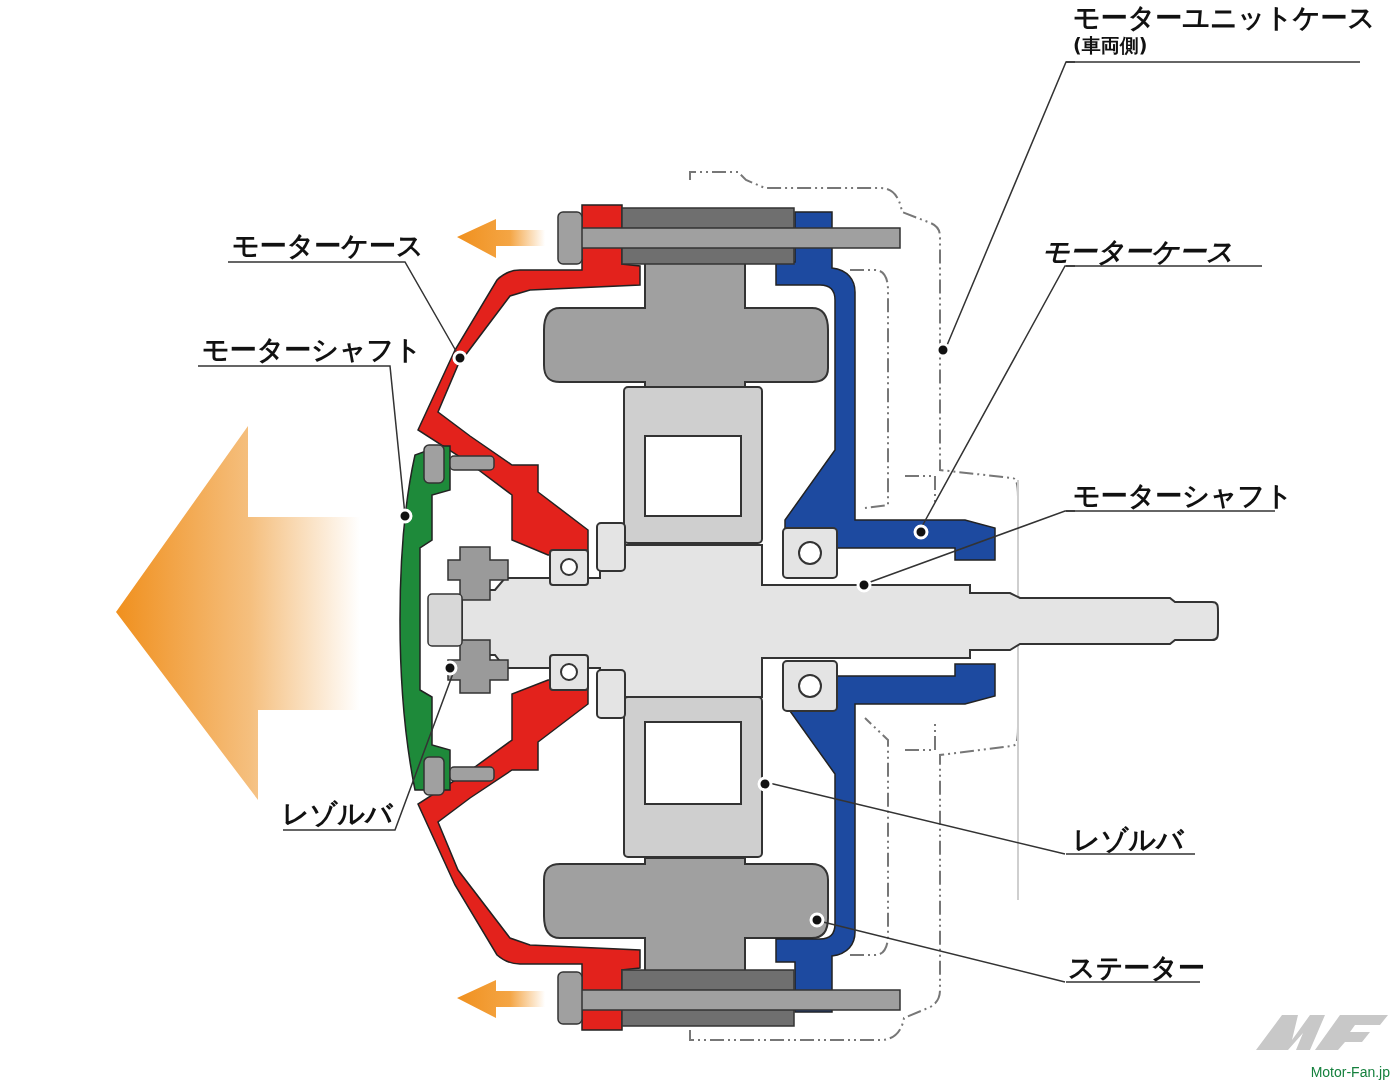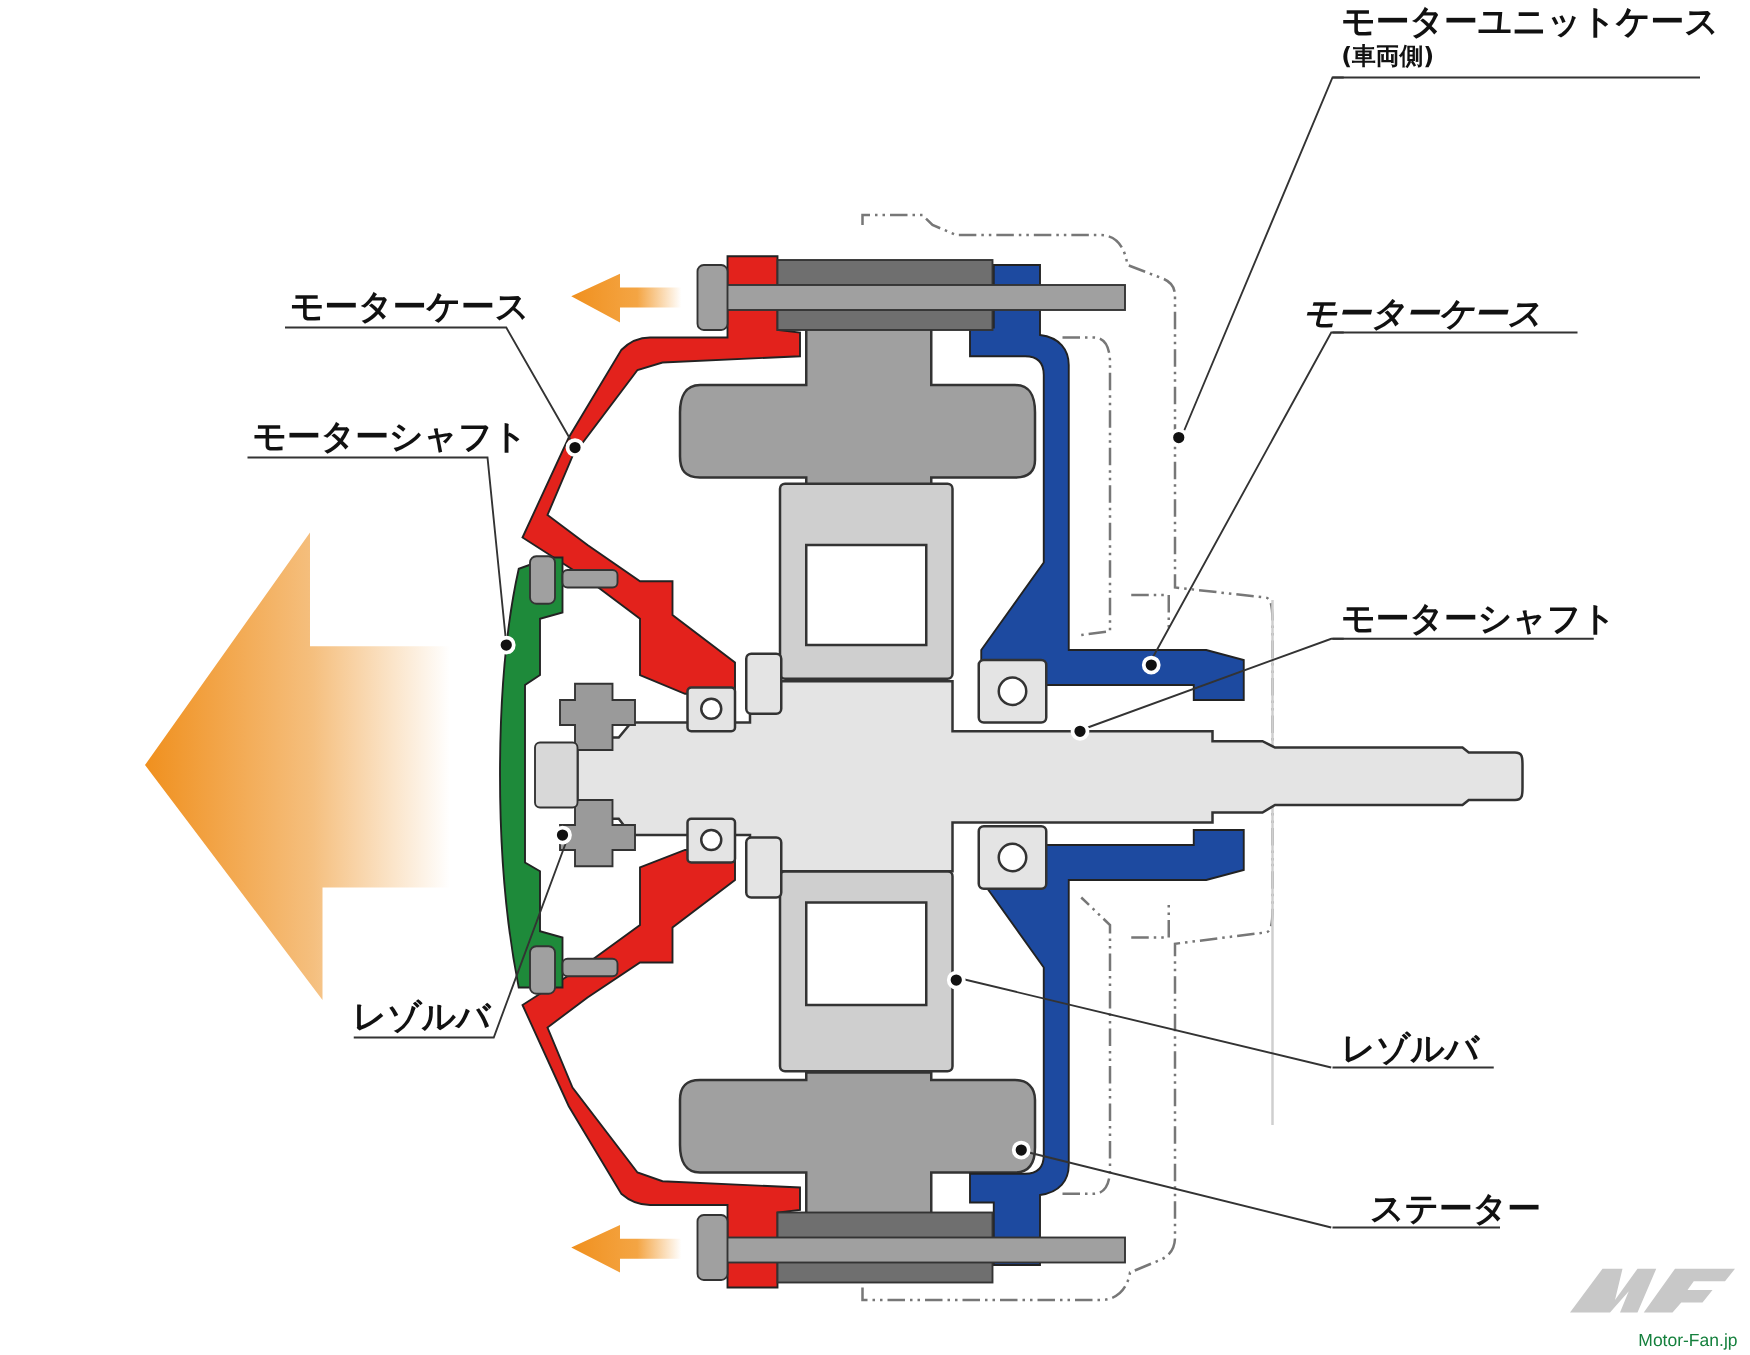--- a/index.html
+++ b/index.html
@@ -143,14 +143,14 @@
 </svg>
 
 <div class="lbl" style="left:1073px; top:4px;">モーターユニットケース</div>
 <div class="lbl" style="left:1073px; top:36px; font-size:19px;">(車両側)</div>
 <div class="lbl" style="left:232px; top:232px;">モーターケース</div>
 <div class="lbl" style="left:202px; top:336px;">モーターシャフト</div>
 <div class="lbl" style="left:1042px; top:238px;font-style:italic;">モーターケース</div>
 <div class="lbl" style="left:1073px; top:482px;">モーターシャフト</div>
 <div class="lbl" style="left:282px; top:800px;">レゾルバ</div>
 <div class="lbl" style="left:1073px; top:826px;">レゾルバ</div>
-<div class="lbl" style="left:1096px; top:954px;text-align:center;">ステーター</div>
+<div class="lbl" style="left:1068px; top:954px;text-align:center;">ステーター</div>
 <div class="wm">Motor-Fan.jp</div>
 
 </body></html>

